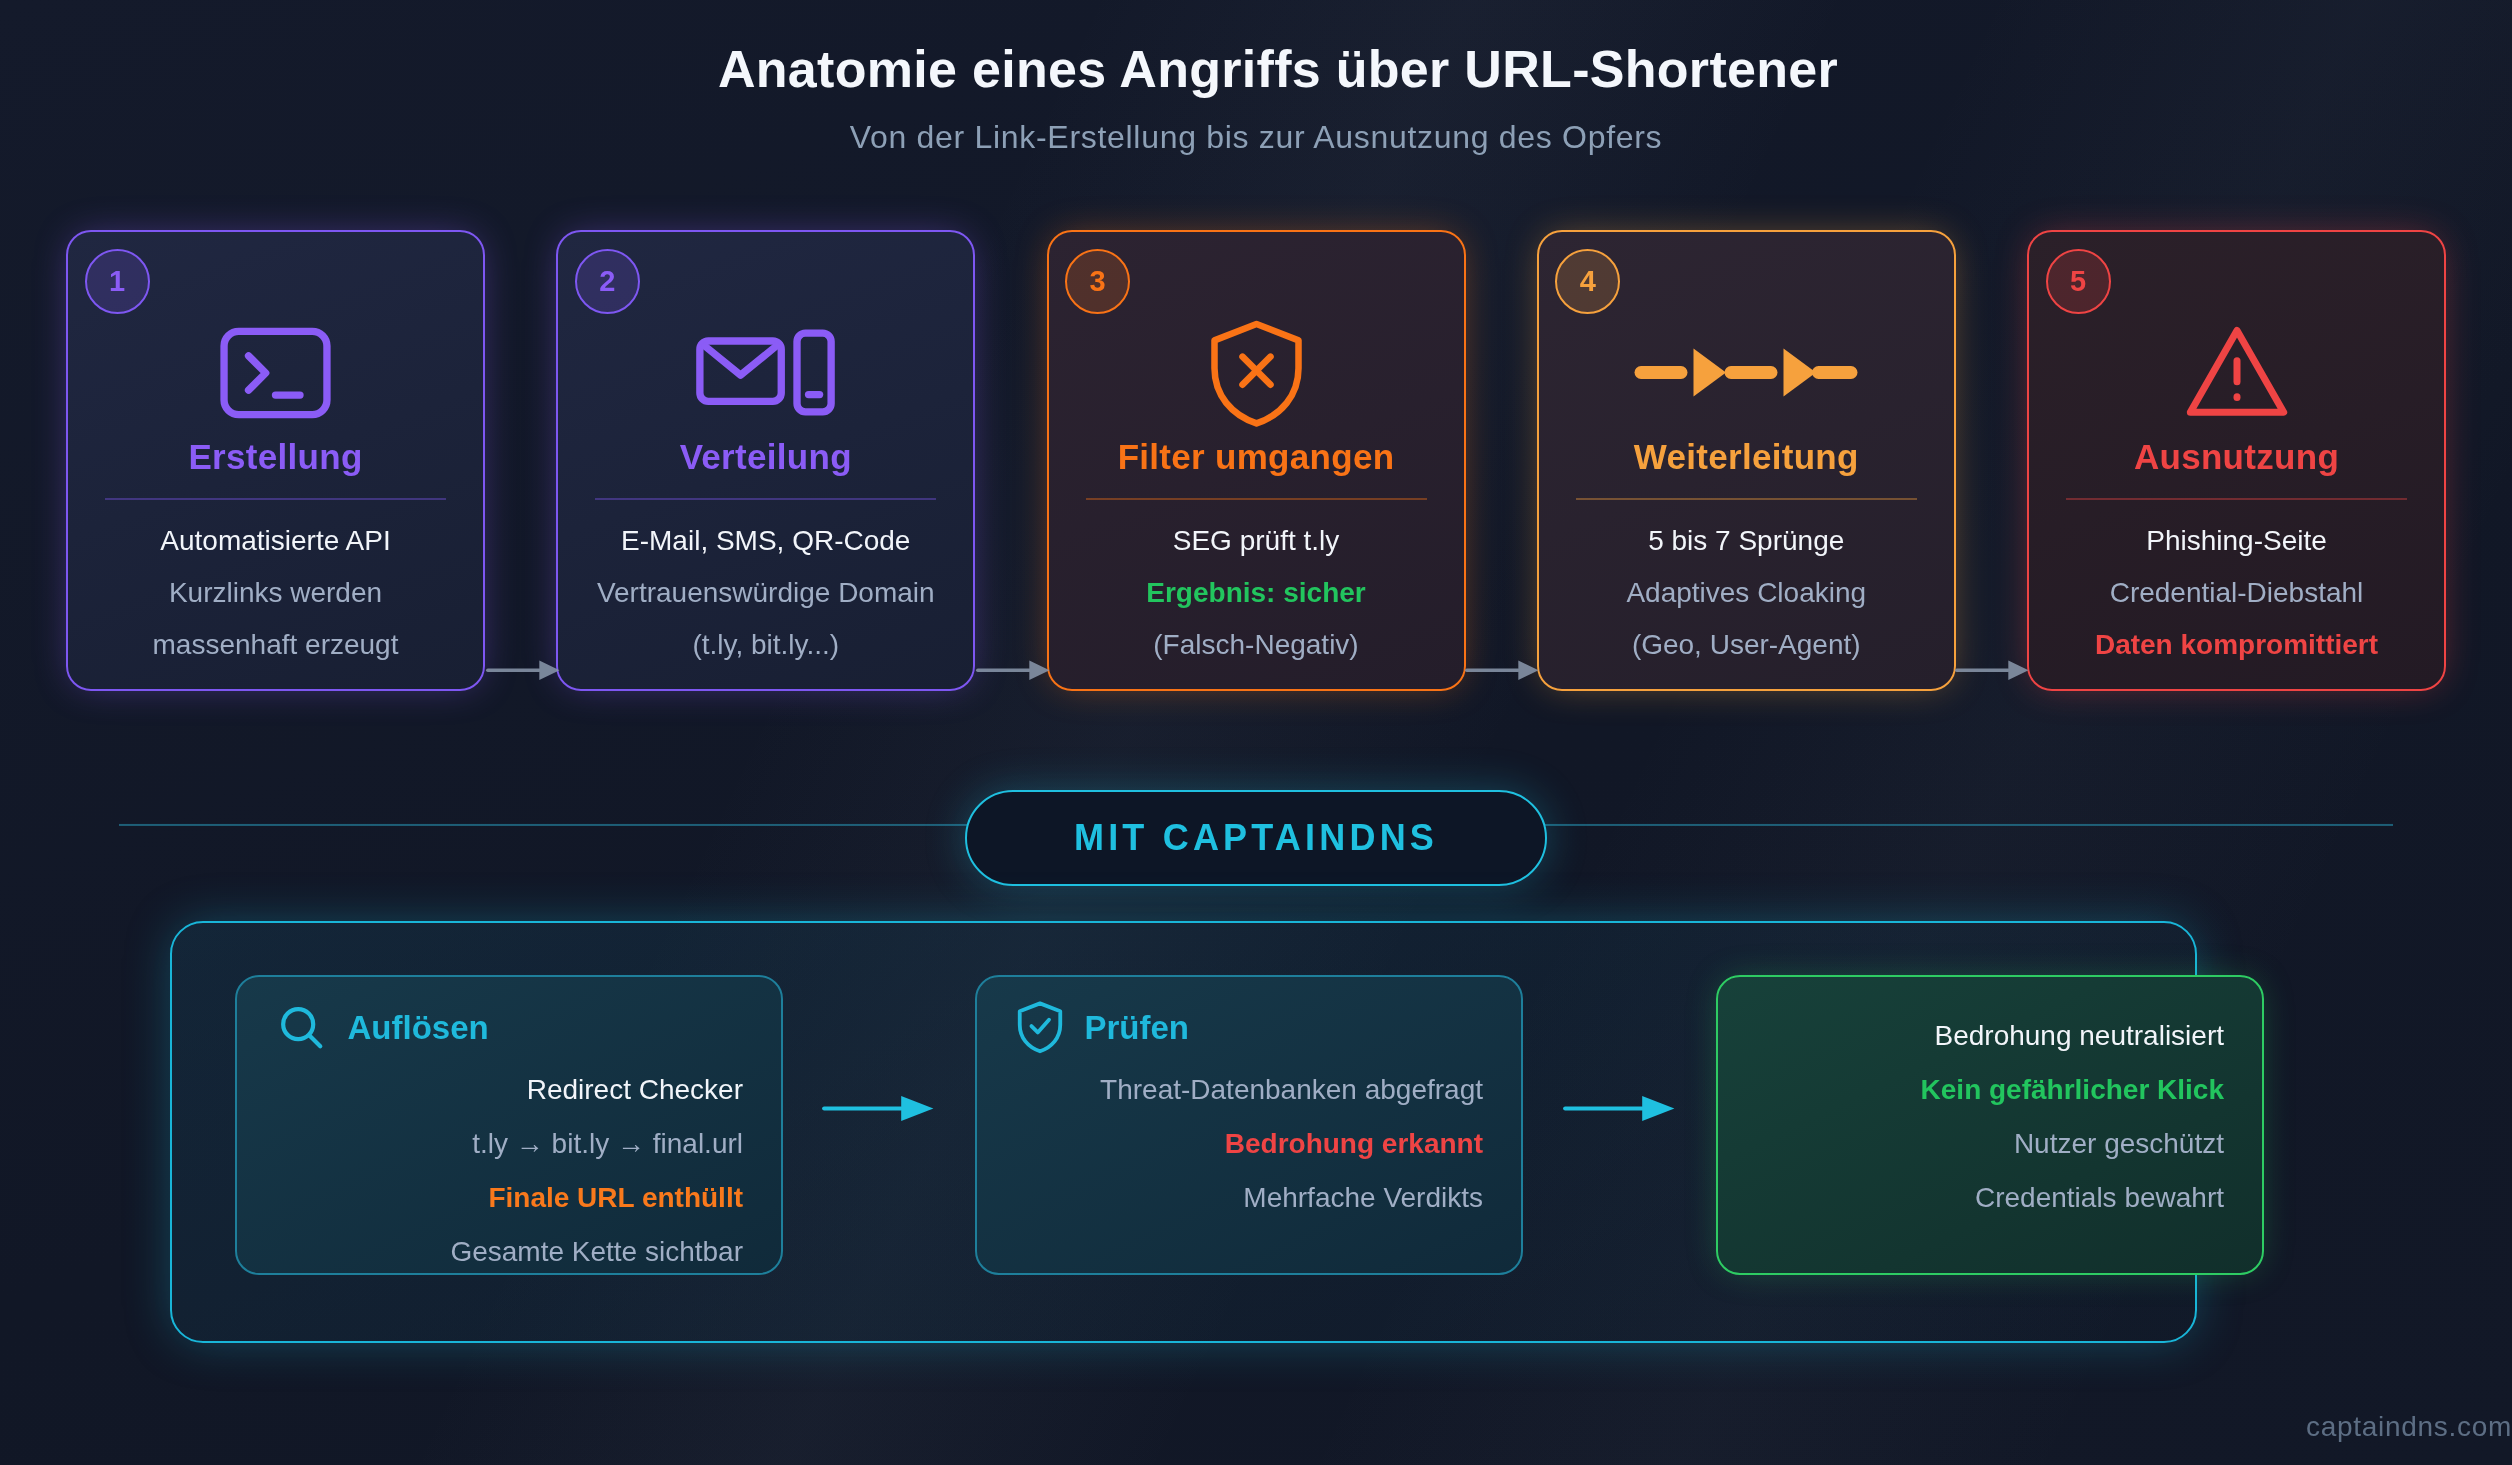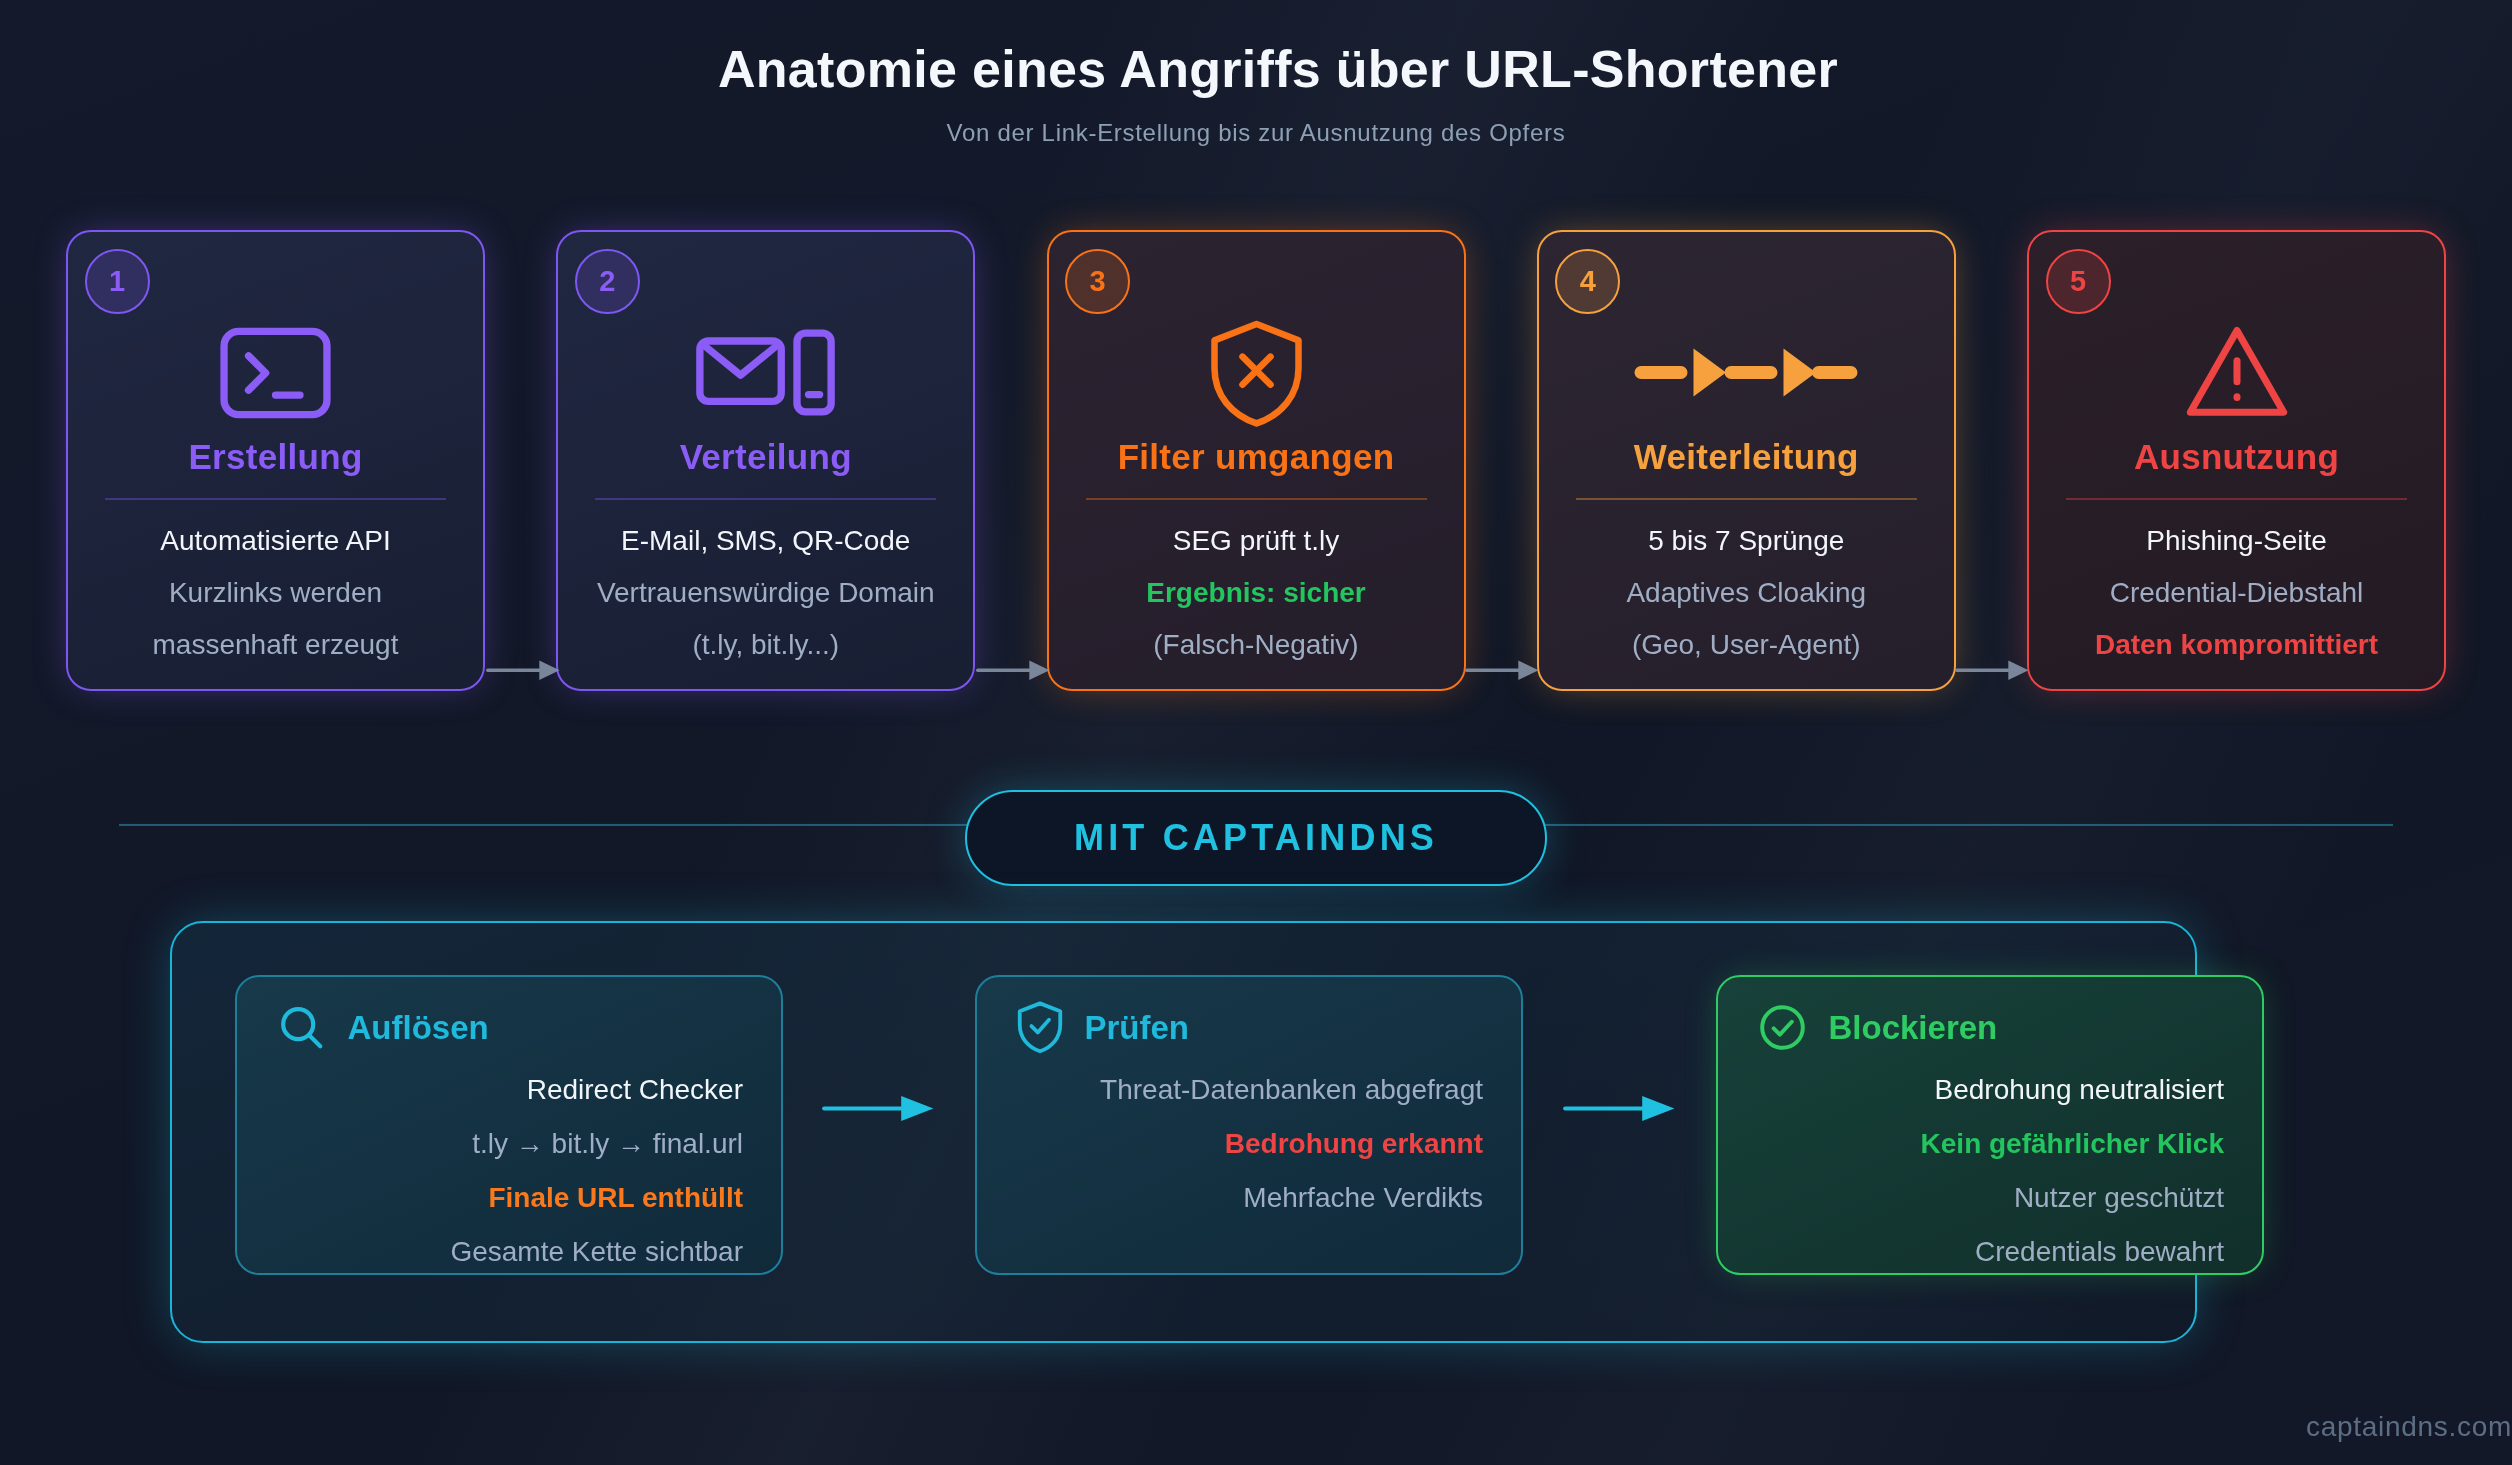--- a/index.html
+++ b/index.html
@@ -7,21 +7,21 @@
     position:relative;width:2512px;height:1465px;overflow:hidden;
     font-family:"Liberation Sans","DejaVu Sans",sans-serif;
     background:
       linear-gradient(115deg, rgba(148,163,184,0) 34%, rgba(148,163,184,0.05) 46%, rgba(148,163,184,0) 58%),
       linear-gradient(115deg, rgba(148,163,184,0) 62%, rgba(148,163,184,0.04) 74%, rgba(148,163,184,0) 86%),
       linear-gradient(160deg,#141a2b 0%,#111726 55%,#121827 100%);
   }
   
   .hdr{position:absolute;top:0;left:0;width:100%;text-align:center;}
   .hdr h1{margin:40px 0 0;font-size:52px;line-height:1.15;font-weight:700;color:#f4f7fc;letter-spacing:0.3px;padding-left:44px;}
-  .hdr p{margin:19.5px 0 0;font-size:24px;font-weight:400;color:#8da0b6;letter-spacing:0.7px;}
+  .hdr p{margin:19.5px 0 0;font-size:32px;font-weight:400;color:#8da0b6;letter-spacing:0.7px;}
   
   .flow{position:absolute;top:230px;left:66px;right:66px;height:461px;display:flex;justify-content:space-between;}
   .card{
     position:relative;box-sizing:border-box;width:419px;height:461px;
     border:2.8px solid var(--acc);border-radius:25px;text-align:center;
     box-shadow:0 0 38px -8.4px var(--glow);
   }
   .acc-purple{--acc:#7e57f2;--accText:#8b5cf6;--glow:rgba(139,92,246,.45);
     background:linear-gradient(160deg,#202741,#181f33);}
   .acc-orange{--acc:#f97316;--accText:#f97316;--glow:rgba(249,115,22,.45);
@@ -269,29 +269,20 @@
         <h3>Prüfen</h3>
       </div>
       <div class="sol-lines">
         <p class="t-muted">Threat-Datenbanken abgefragt</p>
         <p class="t-danger">Bedrohung erkannt</p>
         <p class="t-muted">Mehrfache Verdikts</p>
       </div>
     </div>
 
     <div class="sol-card sol-green" style="left:1544px">
-      <div class="sol-head">
-        <span>
-          <svg width="53" height="53" viewBox="0 0 24 24" stroke-width="1.8">
-            <circle cx="12" cy="12" r="9.2"></circle>
-            <polyline points="8,12.4 10.8,15.2 16.2,9.4"></polyline>
-          </svg>
-        </span>
-        <h3>Blockieren</h3>
-      </div>
       <div class="sol-lines">
         <p class="t-primary">Bedrohung neutralisiert</p>
         <p class="t-success">Kein gefährlicher Klick</p>
         <p class="t-muted">Nutzer geschützt</p>
         <p class="t-muted">Credentials bewahrt</p>
       </div>
     </div>
 
     <div class="sol-arrow" style="left:648px">
       <svg viewBox="0 0 170 44">

